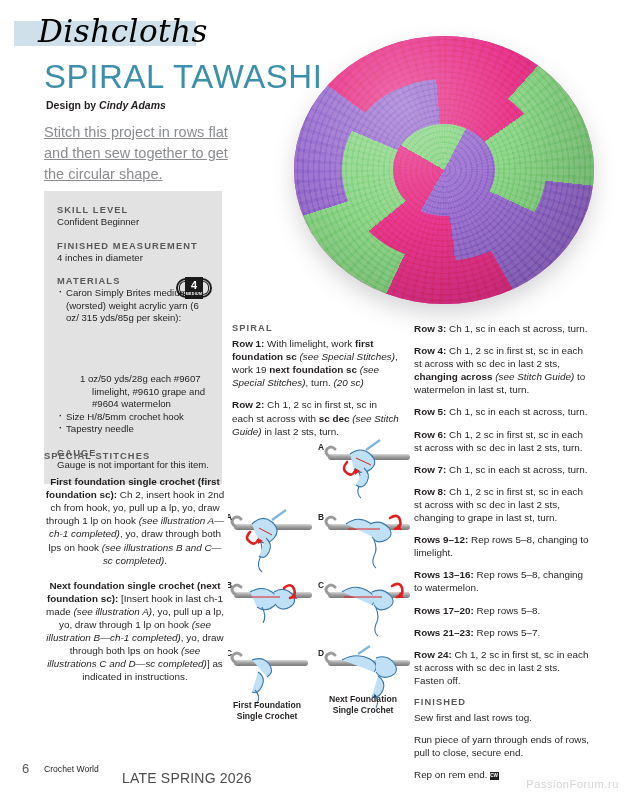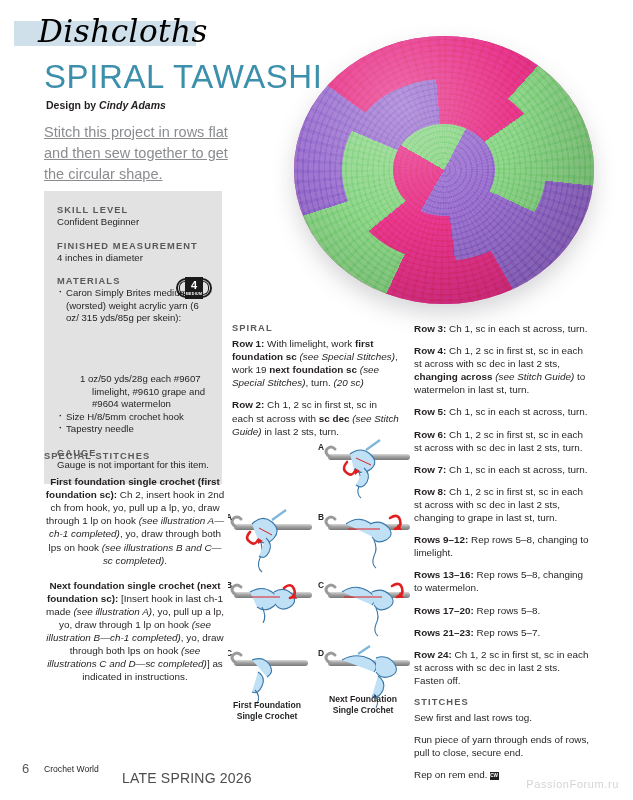--- a/index.html
+++ b/index.html
@@ -436,21 +436,21 @@
   <p><b>Row 5:</b><span> Ch 1, sc in each st across, turn.</span></p>
   <p><b>Row 6:</b><span> Ch 1, 2 sc in first st, sc in each st across with sc dec in last 2 sts, turn.</span></p>
   <p><b>Row 7:</b><span> Ch 1, sc in each st across, turn.</span></p>
   <p><b>Row 8:</b><span> Ch 1, 2 sc in first st, sc in each st across with sc dec in last 2 sts, changing to grape in last st, turn.</span></p>
   <p><b>Rows 9–12:</b><span> Rep rows 5–8, changing to limelight.</span></p>
   <p><b>Rows 13–16:</b><span> Rep rows 5–8, changing to watermelon.</span></p>
   <p><b>Rows 17–20:</b><span> Rep rows 5–8.</span></p>
   <p><b>Rows 21–23:</b><span> Rep rows 5–7.</span></p>
   <p><b>Row 24:</b><span> Ch 1, 2 sc in first st, sc in each st across with sc dec in last 2 sts. Fasten off.</span></p>
 
-  <h3>STITCHES</h3>
+  <h3>FINISHED</h3>
   <p>Sew first and last rows tog.</p>
   <p>Run piece of yarn through ends of rows, pull to close, secure end.</p>
   <p><span>Rep on rem end.</span><span class="cw-mark">CW</span></p>
 </div>
 
 <div id="illus">
   <svg width="182" height="292" viewBox="0 0 182 292">
     <defs>
       <linearGradient id="hookgrad" x1="0" y1="0" x2="0" y2="1">
         <stop offset="0%" stop-color="#d8d8d8"></stop>

